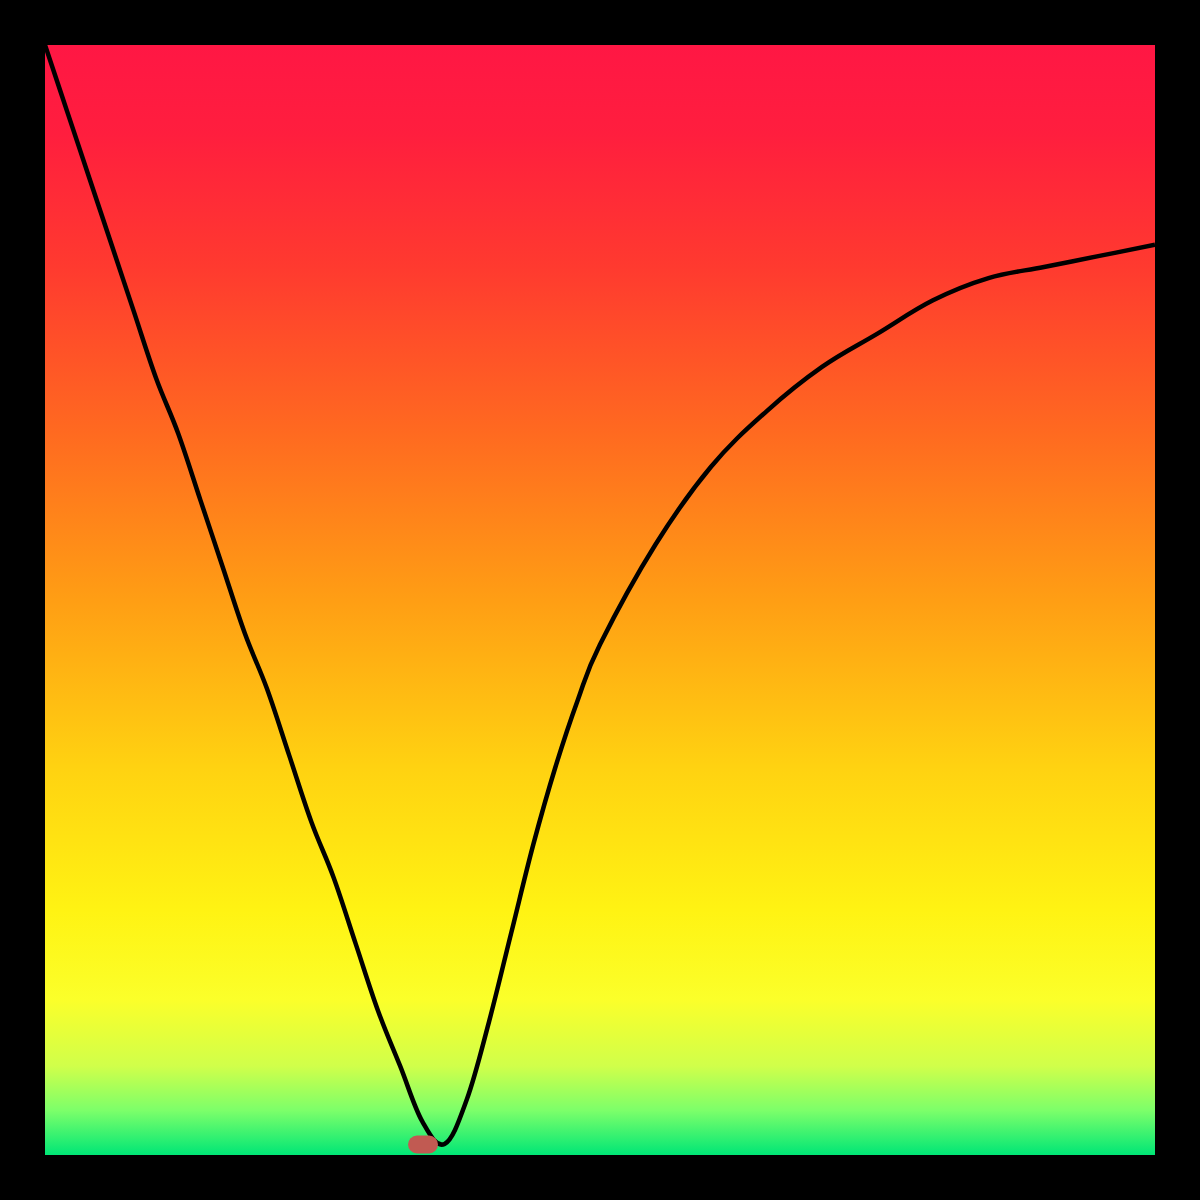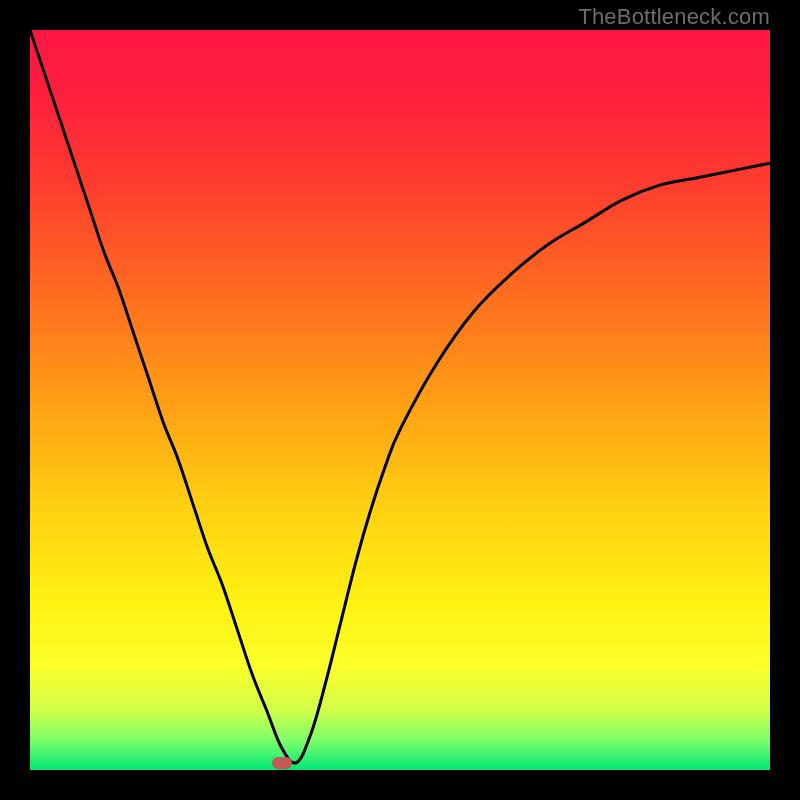--- a/index.html
+++ b/index.html
@@ -50,21 +50,20 @@
     border-radius: 6px;
     background: #c15a52;
     transform: translate(-50%, -50%);
   }
 </style>
 </head>
 <body>
 
 <div class="frame">
 
-  <div class="watermark">TheBottleneck.com</div>
 
   <div class="plot-area">
 
     <svg class="gradient-bg" viewBox="0 0 740 740" preserveAspectRatio="none">
       <defs>
         <linearGradient id="bg-grad" x1="0" y1="0" x2="0" y2="1">
             <stop offset="0%" stop-color="#ff1744"></stop>
             <stop offset="8%" stop-color="#ff1e3e"></stop>
             <stop offset="20%" stop-color="#ff3a2f"></stop>
             <stop offset="35%" stop-color="#ff6a20"></stop>

